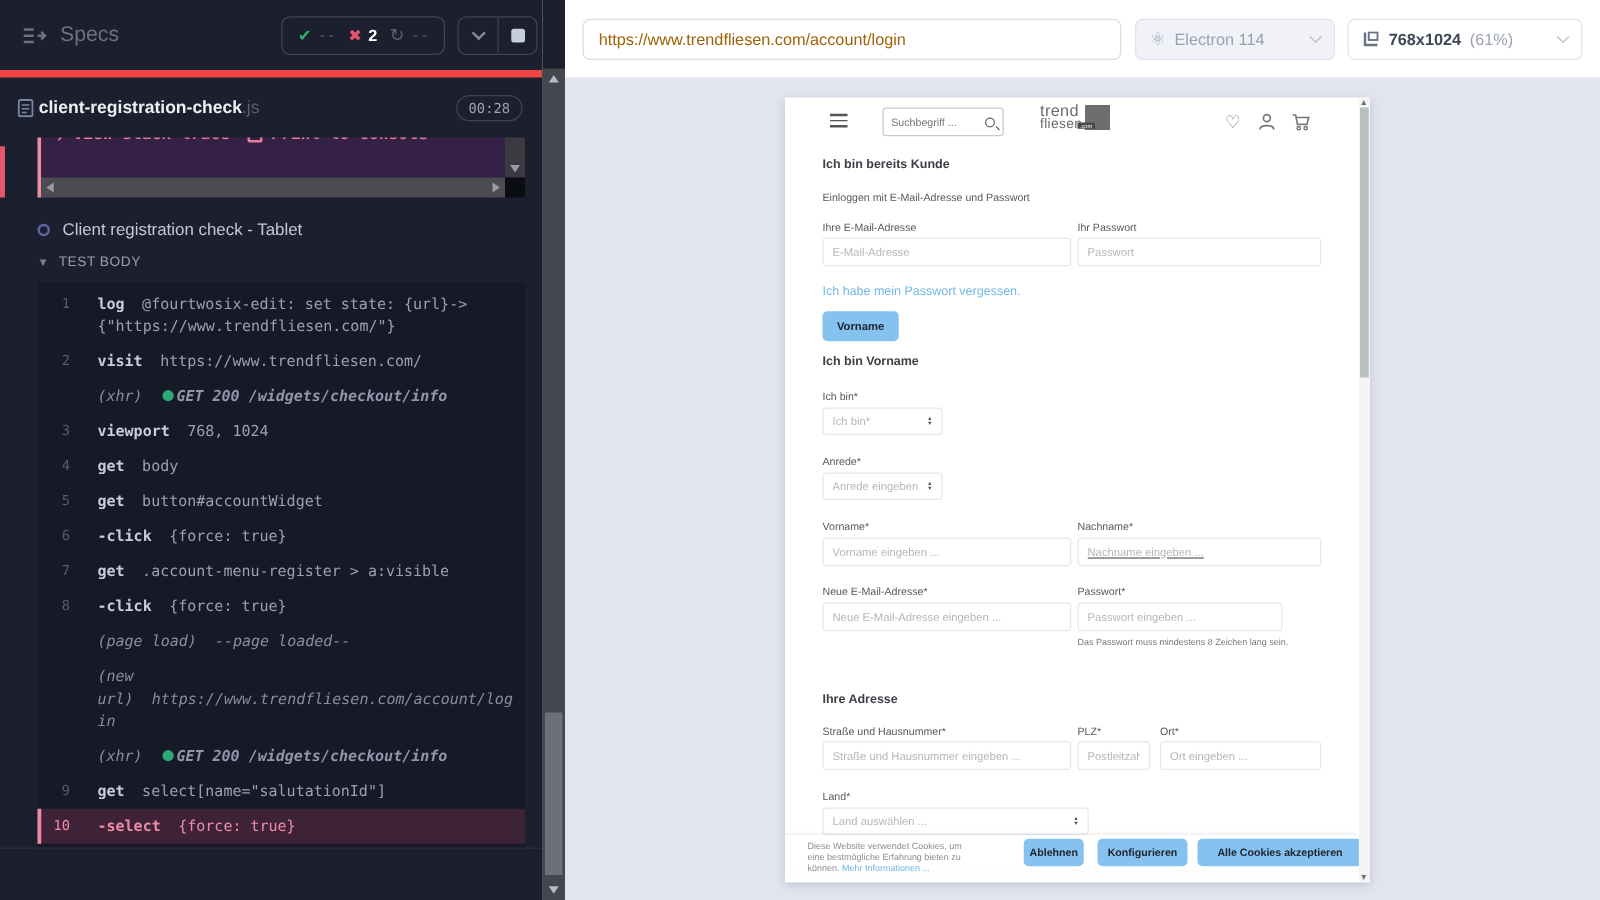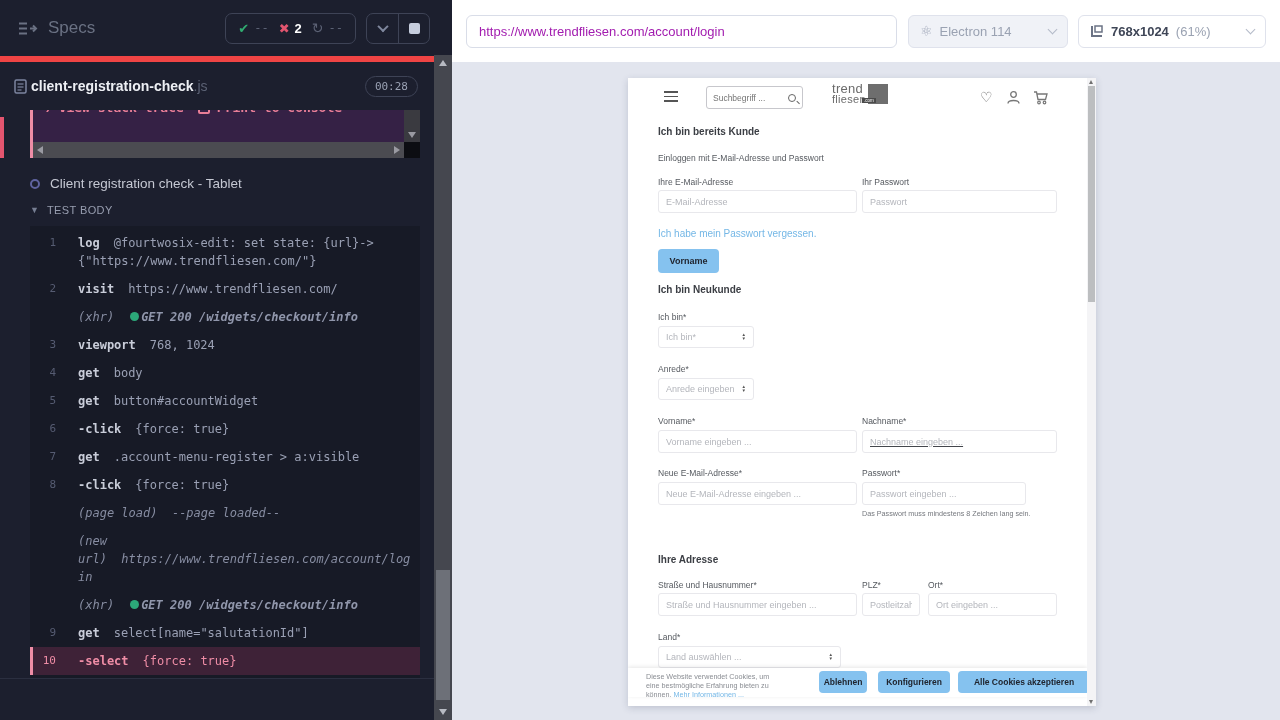--- a/index.html
+++ b/index.html
@@ -70,21 +70,21 @@
   .rep-scroll { position:absolute; left:434px; top:0; width:18px; height:720px; background:#1c1f2e; }
   .rep-track { position:absolute; left:0; top:55px; width:18px; bottom:0; background:#45474f; }
   .rep-thumb { position:absolute; left:2px; top:515px; width:14px; height:130px; background:#6d7078; }
   .rep-up { position:absolute; left:5px; top:5px; width:0; height:0; border-left:4px solid transparent; border-right:4px solid transparent; border-bottom:6px solid #b7bac2; }
   .rep-down { position:absolute; left:5px; bottom:5px; width:0; height:0; border-left:4px solid transparent; border-right:4px solid transparent; border-top:6px solid #b7bac2; }
 
   
   .preview { position:absolute; left:452px; top:0; width:828px; height:720px; }
   .topbar { height:62px; background:#ffffff; display:flex; align-items:center; padding:0 14px; }
   .url-box { width:431px; height:33px; border:1px solid #d9dde8; border-radius:6px; display:flex; align-items:center; padding:0 12px; }
-  .url-box input { border:none; outline:none; width:100%; font-size:13px; color:#a21caf; font-family:"Liberation Sans",sans-serif; }
+  .url-box input { border:none; outline:none; width:100%; font-size:13px; color:#a16207; font-family:"Liberation Sans",sans-serif; }
   .sel-box { height:33px; border:1px solid #dfe2ec; border-radius:6px; display:flex; align-items:center; gap:7px; padding:0 11px; }
   .browser-box { width:160px; margin-left:11px; background:#f0f2f7; color:#9aa2b2; font-size:13px; }
   .vp-box { width:188px; margin-left:10px; background:#fff; }
   .vp-size { color:#3f4657; font-weight:bold; font-size:13px; }
   .vp-zoom { color:#9aa2b2; font-size:13px; }
   .atom { color:#a6adbd; font-size:14px; }
   .dd-chev { width:7px; height:7px; border-left:1.5px solid #b3bac8; border-bottom:1.5px solid #b3bac8; transform:rotate(-45deg); margin-left:auto; margin-top:-3px; }
   .stage { position:absolute; left:0; top:62px; right:0; bottom:0; background:#e2e5ee; }
 
   
@@ -335,21 +335,21 @@
 
         <div class="site-h" style="left:30px; top:48px">Ich bin bereits Kunde</div>
         <div class="site-sub" style="left:30px; top:75px">Einloggen mit E-Mail-Adresse und Passwort</div>
         <div class="site-body-label" style="left:30px; top:99px">Ihre E-Mail-Adresse</div>
         <div class="site-body-label" style="left:234px; top:99px">Ihr Passwort</div>
         <input class="site-input" style="left: 30px; top: 112px;" placeholder="E-Mail-Adresse">
         <input class="site-input" style="left: 234px; top: 112px; width: 195px;" placeholder="Passwort">
         <a class="site-link" style="left:30px; top:150px">Ich habe mein Passwort vergessen.</a>
         <button class="btn-blue" style="left:30px; top:171px; width:61px; height:24px">Vorname</button>
 
-        <div class="site-h" style="left:30px; top:206px">Ich bin Neukunde</div>
+        <div class="site-h" style="left:30px; top:206px">Ich bin Vorname</div>
         <div class="site-body-label" style="left:30px; top:234px">Ich bin*</div>
         <div class="site-select" style="left:30px; top:248px; width:96px">
           <span>Ich bin*</span>
           <span class="sel-arrows">
               <span>▲</span>
               <span>▼</span>
             </span>
         </div>
         <div class="site-body-label" style="left:30px; top:286px">Anrede*</div>
         <div class="site-select" style="left:30px; top:300px; width:96px">
@@ -370,21 +370,21 @@
         <div class="pw-hint" style="left:234px; top:431px">Das Passwort muss mindestens 8 Zeichen lang sein.</div>
 
         <div class="site-h" style="left:30px; top:476px">Ihre Adresse</div>
         <div class="site-body-label" style="left:30px; top:502px">Straße und Hausnummer*</div>
         <div class="site-body-label" style="left:234px; top:502px">PLZ*</div>
         <div class="site-body-label" style="left:300px; top:502px">Ort*</div>
         <input class="site-input" style="left: 30px; top: 515px;" placeholder="Straße und Hausnummer eingeben ...">
         <input class="site-input" style="left: 234px; top: 515px; width: 58px;" placeholder="Postleitzahl">
         <input class="site-input" style="left: 300px; top: 515px; width: 129px;" placeholder="Ort eingeben ...">
         <div class="site-body-label" style="left:30px; top:554px">Land*</div>
-        <div class="site-select" style="left:30px; top:568px; width:183px">
+        <div class="site-select" style="left:30px; top:568px; width:213px">
           <span>Land auswählen ...</span>
           <span class="sel-arrows">
               <span>▲</span>
               <span>▼</span>
             </span>
         </div>
 
         <div class="cookie-bar">
           <div class="ck-text">
             <div>Diese Website verwendet Cookies, um</div>

